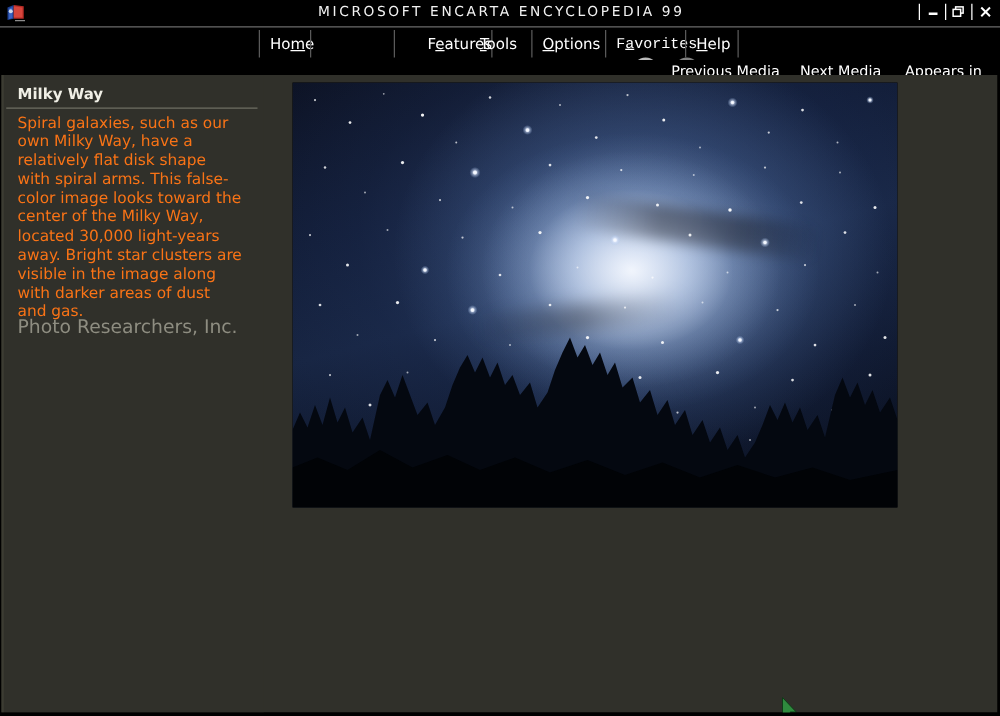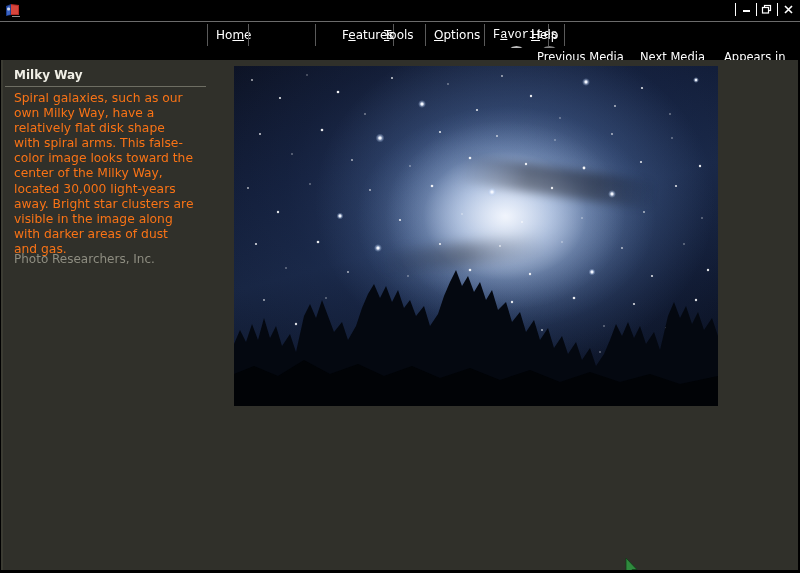--- a/index.html
+++ b/index.html
@@ -194,21 +194,21 @@
     color: #f97316;
     font-size: 12.3px;
     line-height: 15.1px;
     font-family: "DejaVu Sans", sans-serif;
   }
   .sb-credit {
     position: absolute;
     left: 13px; top: 192px;
     width: 185px;
     color: #8e8d81;
-    font-size: 12px;
+    font-size: 15px;
     font-family: "DejaVu Sans", sans-serif;
   }
 
   
   .media-wrap {
     position: absolute;
     left: 233px; top: 6px;
     width: 484px; height: 340px;
     background: #000000;
     overflow: hidden;
@@ -272,20 +272,21 @@
       <svg width="16" height="15" viewBox="0 0 16 15">
         <path d="M1 3 L6 1 L6 12 L1 13 Z" fill="#1c3f8f"></path>
         <path d="M6 1 L14 2 L14 12 L6 12 Z" fill="#b52a24"></path>
         <path d="M6 2 L13 3 L13 11 L6 11 Z" fill="#d6453c"></path>
         <path d="M2 4 L5 2.6 L5 11.4 L2 12.3 Z" fill="#3a63c4"></path>
         <circle cx="3.6" cy="6" r="1.6" fill="#cfd8ea"></circle>
         <path d="M7 13 L15 13 L15 14 L7 14 Z" fill="#8c8c8c"></path>
       </svg>
     </span>
 
+    <div class="title-text">MICROSOFT ENCARTA ENCYCLOPEDIA 99</div>
 
     <div class="win-controls">
       <span class="win-sep"></span>
       <span class="win-btn">
         <svg width="11" height="11" viewBox="0 0 11 11">
             <rect x="2" y="6" width="7" height="2" fill="#fff"></rect>
           </svg>
       </span>
       <span class="win-sep"></span>
       <span class="win-btn">
@@ -336,21 +337,21 @@
     </div>
 
     <div class="menu-cell sep" style="left:426px; width:59px;">
       <span class="mitem"><u>O</u>ptions</span>
     </div>
 
     <div class="menu-cell sep" style="left:485px; width:64px;font-family:Liberation Mono, monospace;">
       <span class="mitem">F<u>a</u>vorites</span>
     </div>
 
-    <div class="menu-cell sep" style="left:523px; width:42px;">
+    <div class="menu-cell sep" style="left:549px; width:42px;">
       <span class="mitem"><u>H</u>elp</span>
     </div>
   </div>
 
   <div class="subbar">
     <span class="subitem" style="left:537px;"><u>P</u>revious Media</span>
     <span class="subitem" style="left:640px;text-decoration:underline;"><u>N</u>ext Media</span>
     <span class="subitem" style="left:724px;">Appears <u>i</u>n</span>
   </div>
 

